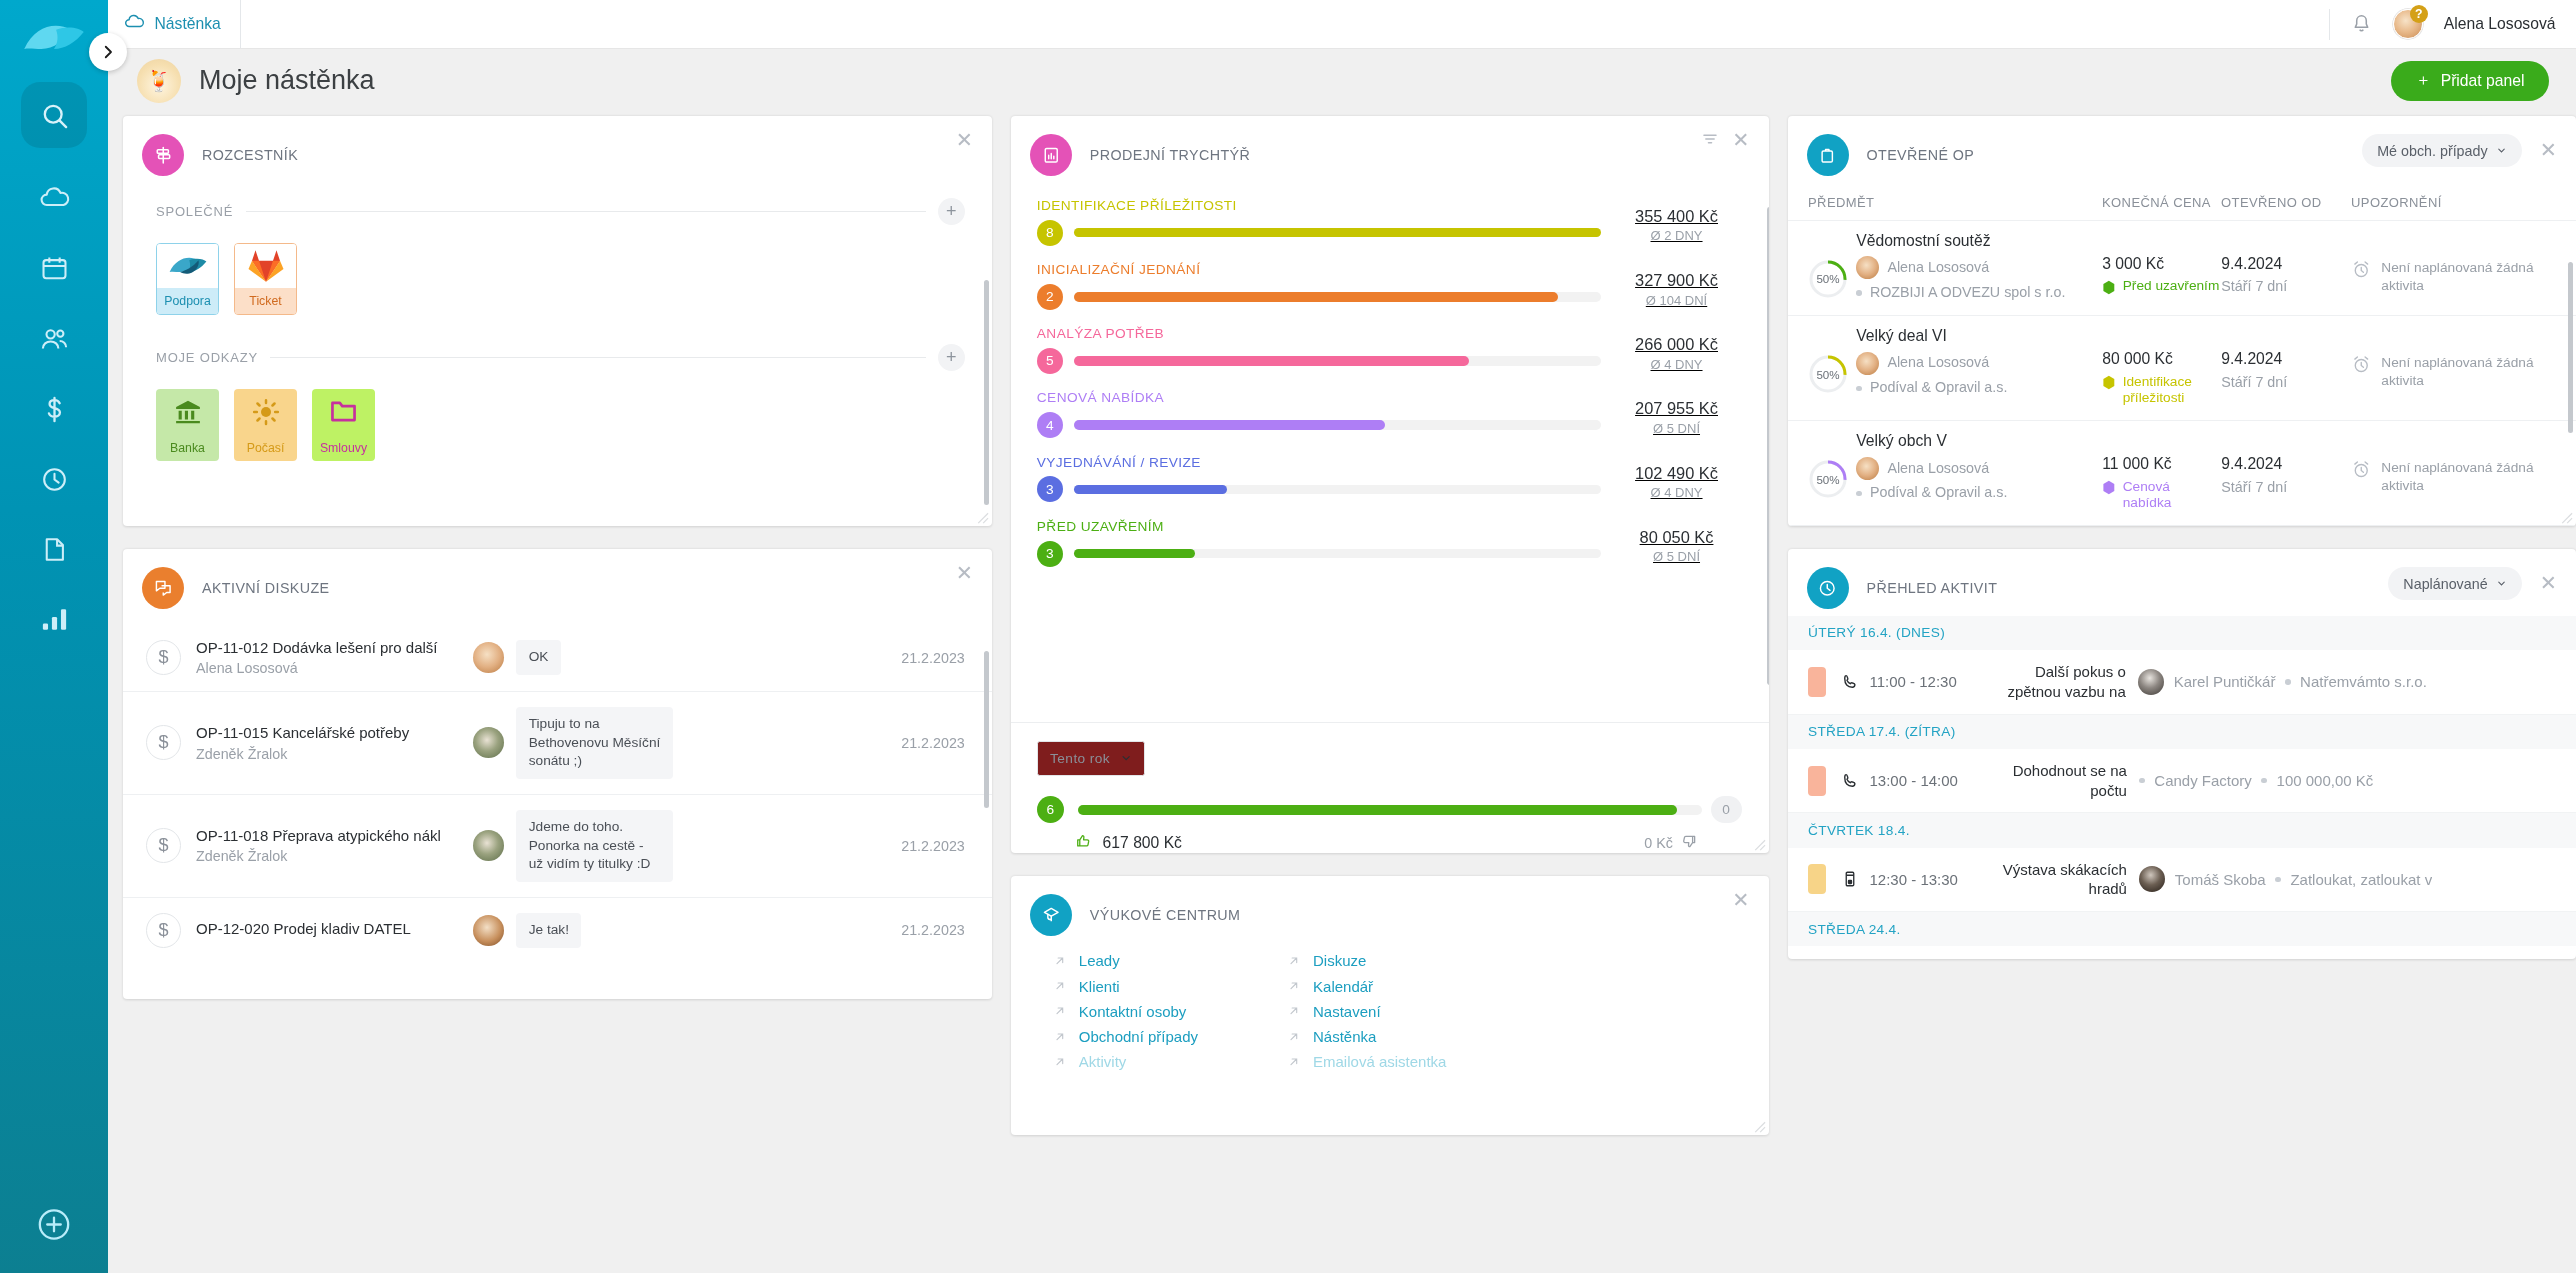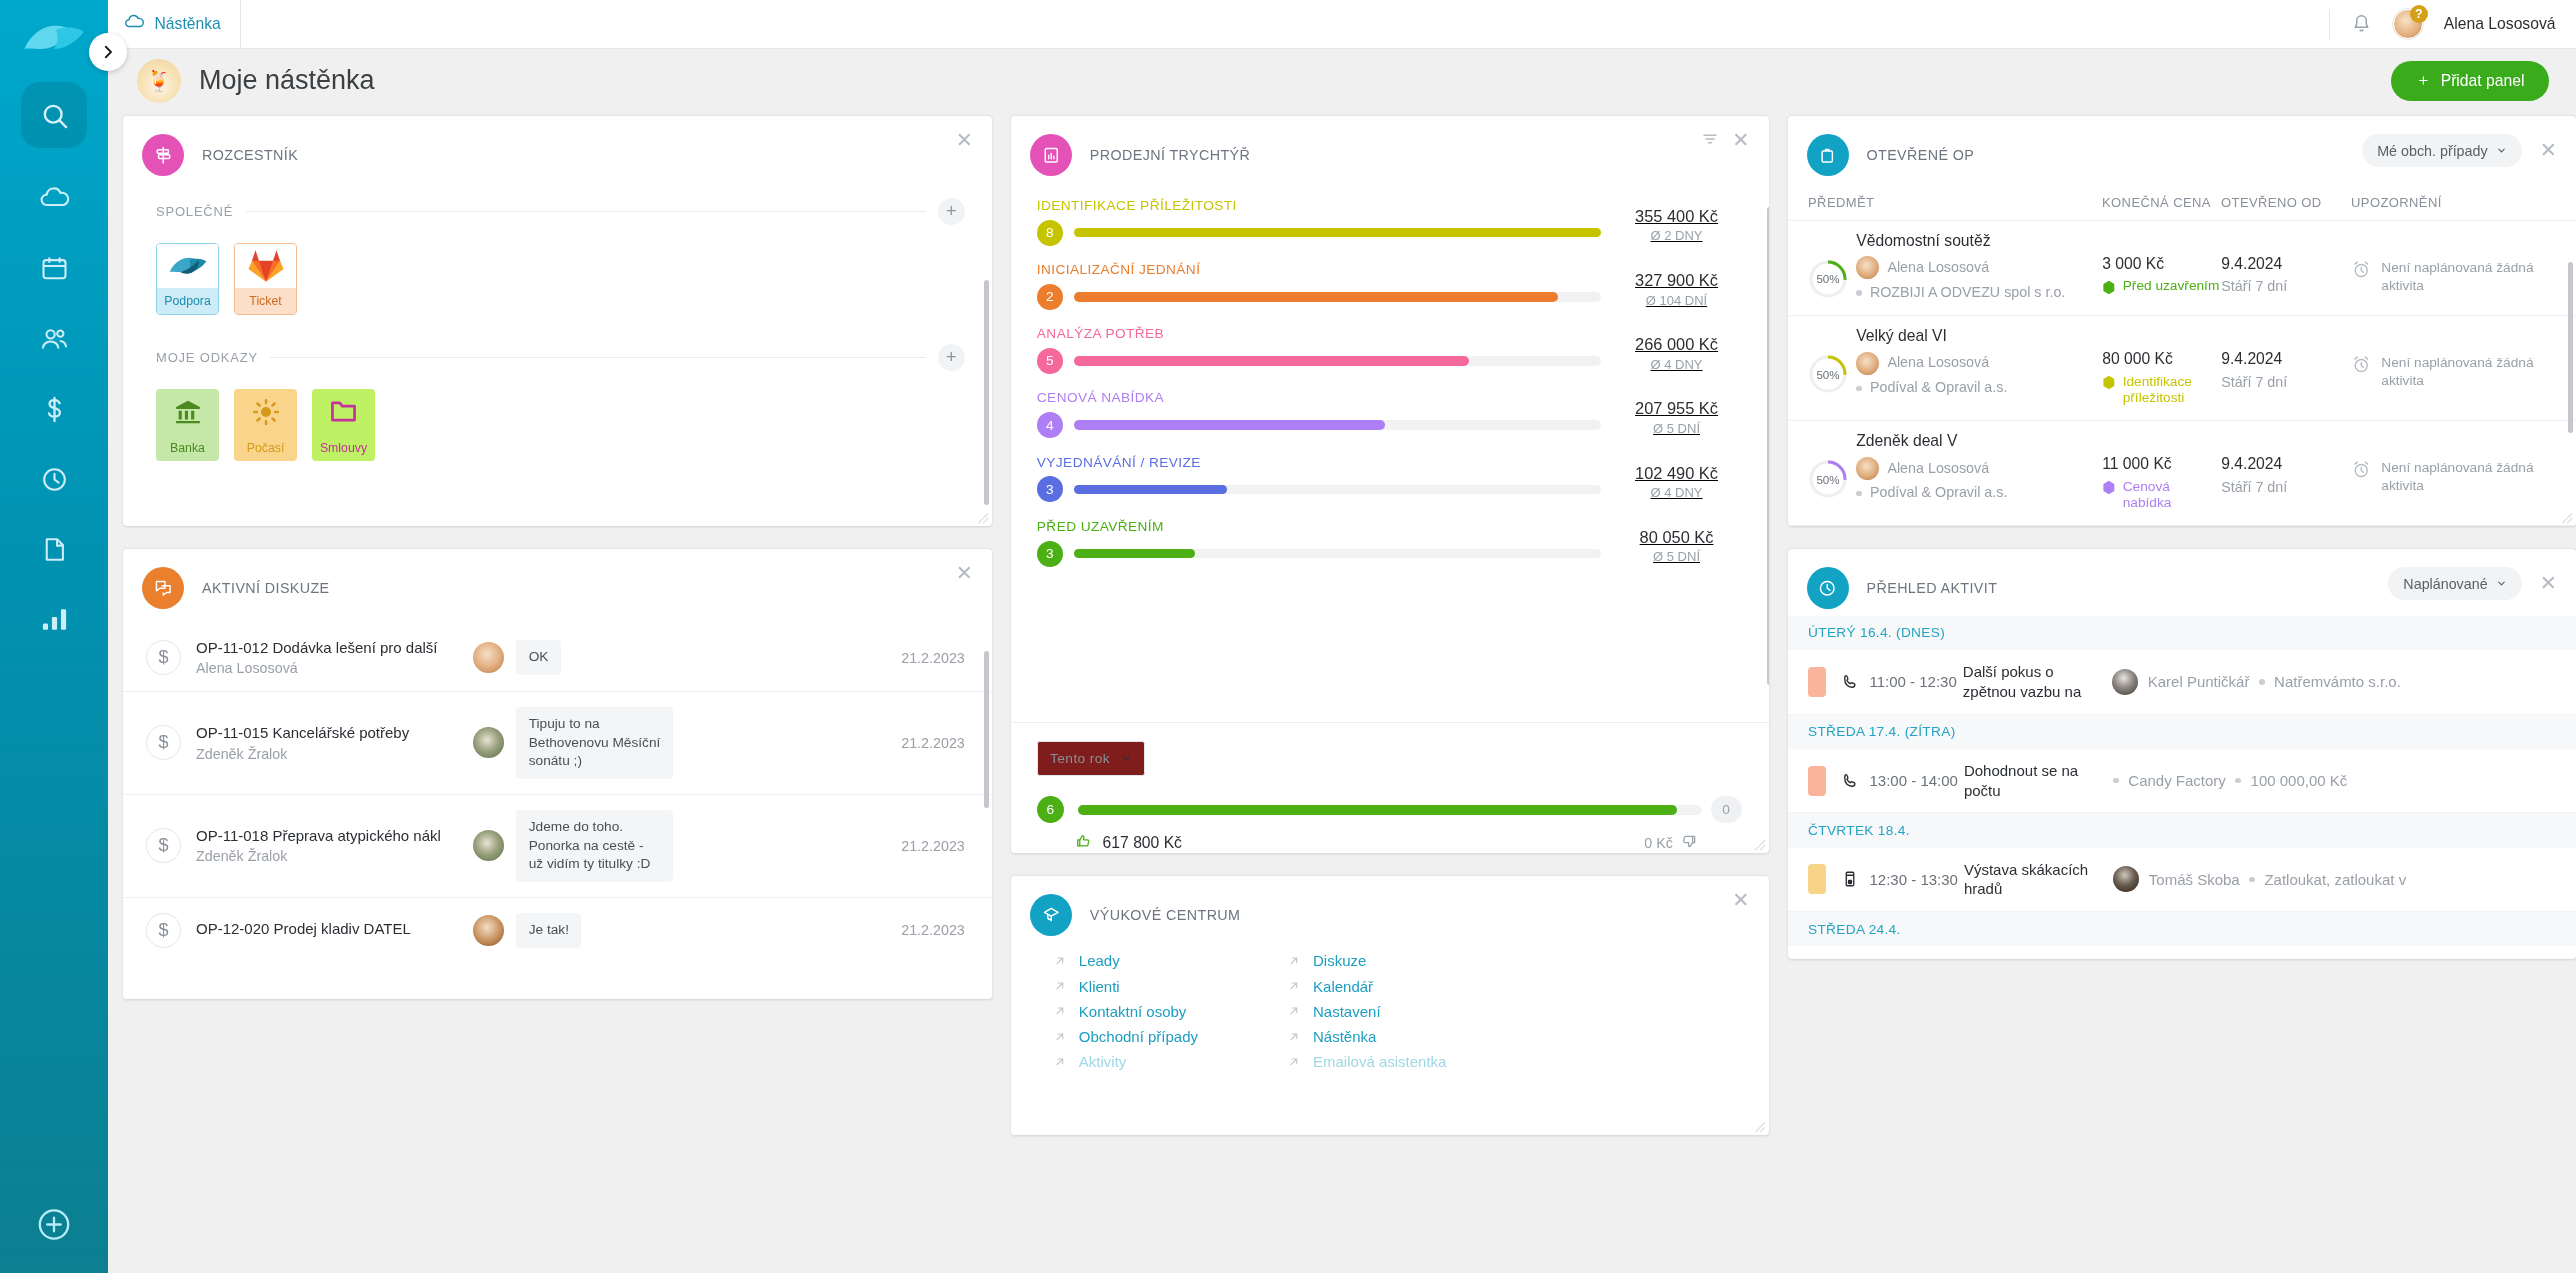--- a/index.html
+++ b/index.html
@@ -222,21 +222,21 @@
   #panel-aktivity { height: 410px; }
   .day-head {
     padding: 9.6px 20.5px; font-size:13.7px; color:#23a3c4; letter-spacing:0.3px;
     background:#f7f8f9; text-transform:uppercase;
   }
   .act-row { display:flex; align-items:center; padding: 12.3px 20.5px; border-bottom:0.7px solid #f1f3f4;}
   .act-chip { width:18px;height:30px;border-radius:4.1px; flex:none; }
   .act-ic { width:23px; margin-left:12.3px; color:#2b2f33; display:flex; justify-content:center;}
   .act-ic svg { width:18px;height:18px;}
   .act-time { font-size:15px; color:#6b7178; margin-left:8.2px; white-space:nowrap;}
-  .act-sub { font-size:15px; color:#2b2f33; margin-left:6px; width: 137px; line-height:1.3;}
+  .act-sub { font-size:15px; color:#2b2f33; margin-left:32px; width: 137px; line-height:1.3;text-align:right;}
   .act-meta { display:flex; align-items:center; gap:9.6px; margin-left: 12.3px; color:#9aa0a8; font-size:15px; white-space:nowrap; overflow:hidden;}
   .act-av { width:26px;height:26px;border-radius:50%;flex:none;
     background: radial-gradient(circle at 45% 35%, #e8e4df 0%, #8c8681 45%, #3a3632 100%);}
   .act-av.m { background: radial-gradient(circle at 45% 35%, #cfc6bd 0%, #6b5e52 45%, #241c16 100%); }
   .mini-dot { width:5.5px;height:5.5px;border-radius:50%;background:#c9ced4;flex:none;}
 </style>
 </head>
 <body>
 
 <div id="sidebar">
@@ -833,21 +833,21 @@
 
       <div class="op-row">
         <div class="op-ring">
           <svg viewBox="0 0 40 40">
               <circle cx="20" cy="20" r="17" fill="none" stroke="#eceef0" stroke-width="3"></circle>
               <circle cx="20" cy="20" r="17" fill="none" stroke="#ae7ef5" stroke-width="3" stroke-dasharray="53.4 106.8" stroke-dashoffset="26" transform="rotate(-90 20 20)"></circle>
             </svg>
           <span class="pct">50%</span>
         </div>
         <div class="op-subj">
-          <div class="op-name">Zdeněk deal V</div>
+          <div class="op-name">Velký obch V</div>
           <div class="op-person">
               <span class="op-pav"></span>
               <span>Alena Lososová</span>
             </div>
           <div class="op-comp">
               <span class="op-dot"></span>
               <span>Podíval &amp; Opravil a.s.</span>
             </div>
         </div>
         <div class="op-price">

